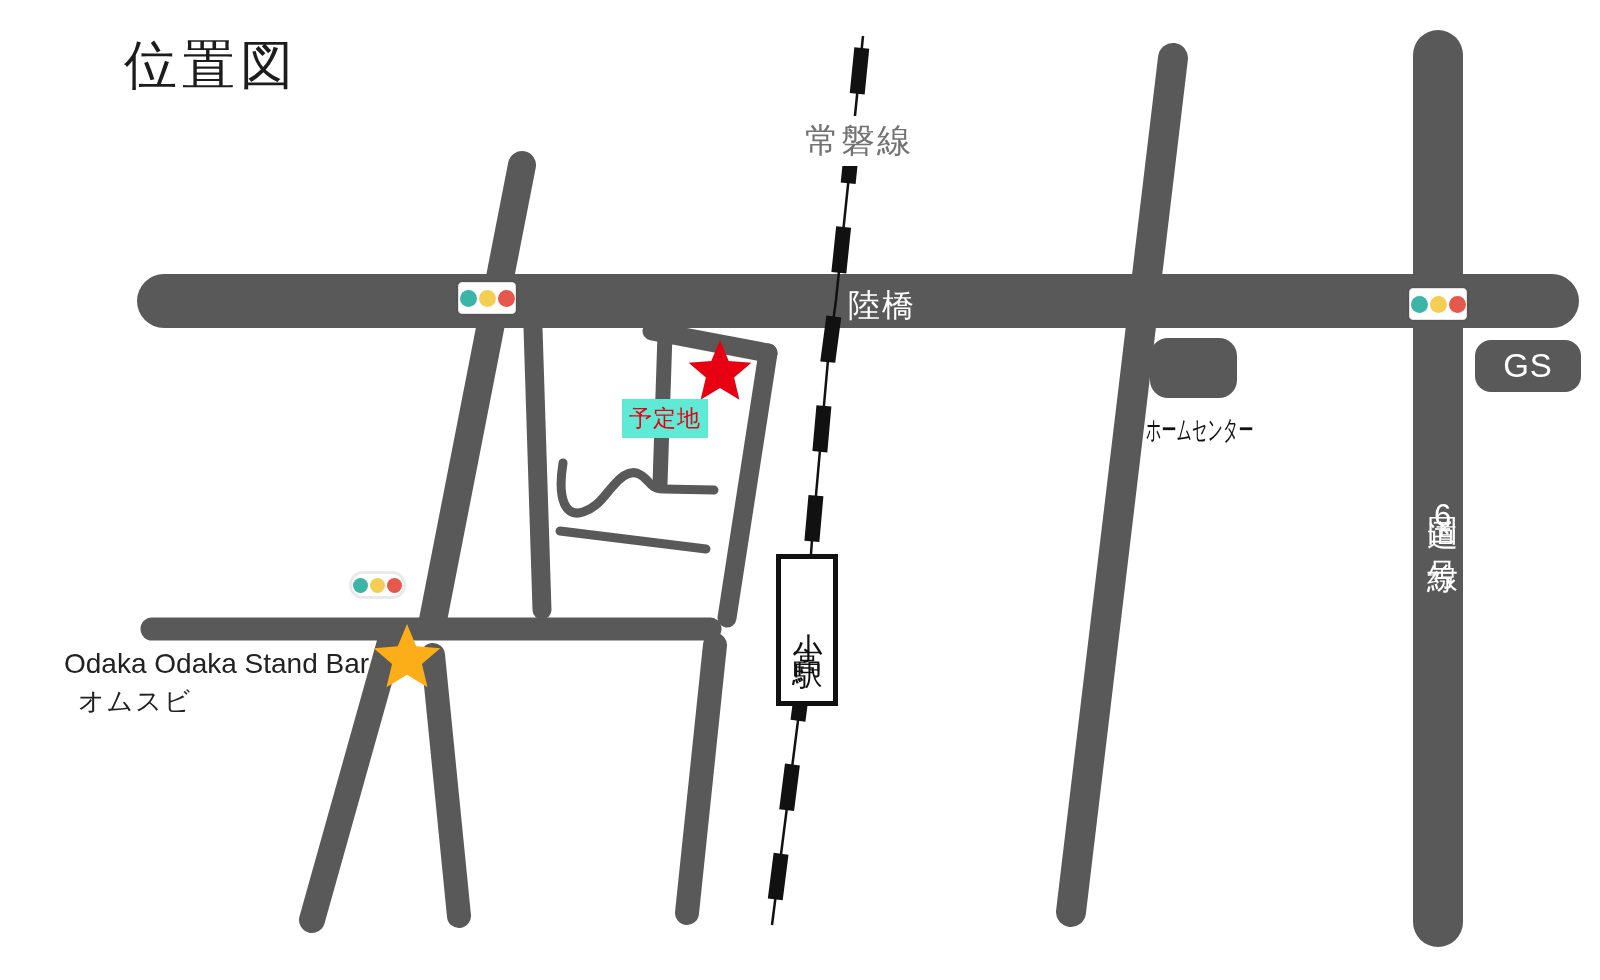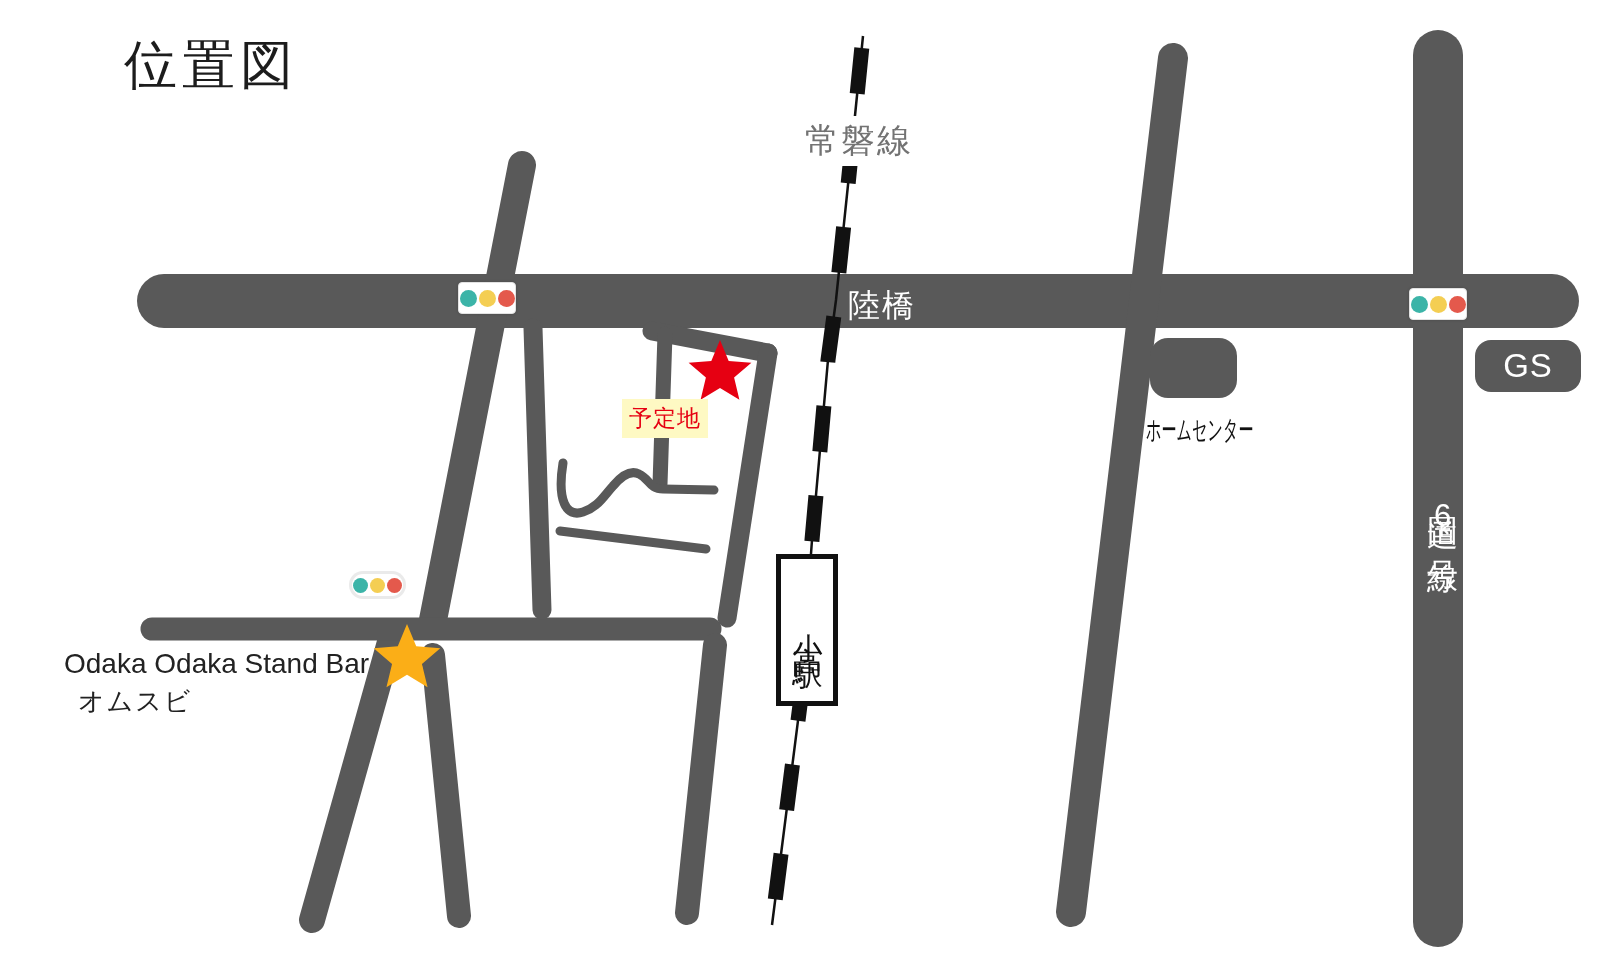--- a/index.html
+++ b/index.html
@@ -68,21 +68,21 @@
 
     <polygon fill="#e60012" transform="translate(720,373)" points="0,-33 8.7,-12 31.4,-10.2 14.1,4.6 19.4,26.7 0,14.9 -19.4,26.7 -14.1,4.6 -31.4,-10.2 -8.7,-12"></polygon>
     <polygon fill="#FBAE17" transform="translate(407,659) scale(1.06)" points="0,-33 8.7,-12 31.4,-10.2 14.1,4.6 19.4,26.7 0,14.9 -19.4,26.7 -14.1,4.6 -31.4,-10.2 -8.7,-12"></polygon>
   </svg>
 
   <div class="ovl page-title">位置図</div>
 
   <div class="ovl railway-lbl">常磐線</div>
   <div class="ovl overpass-lbl">陸橋</div>
 
-  <div class="ovl planned-lbl" style="color:#e60012;background:#fef9c3;">予定地</div>
+  <div class="ovl planned-lbl" style="color:#e60012;background:#5eead4;">予定地</div>
 
   <div class="ovl station-box">
     <span>小高駅</span>
   </div>
 
   <div class="ovl hc-building" style="background-color: rgb(89, 89, 89);"></div>
   <div class="ovl hc-lbl">ホームセンター</div>
 
   <div class="ovl gs-box" style="background-color: rgb(89, 89, 89);">
     <span>GS</span>

